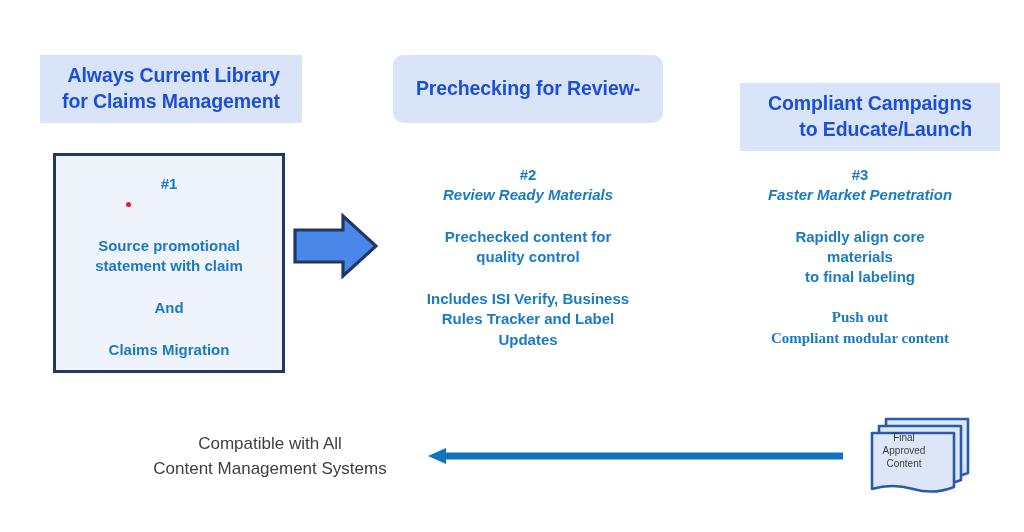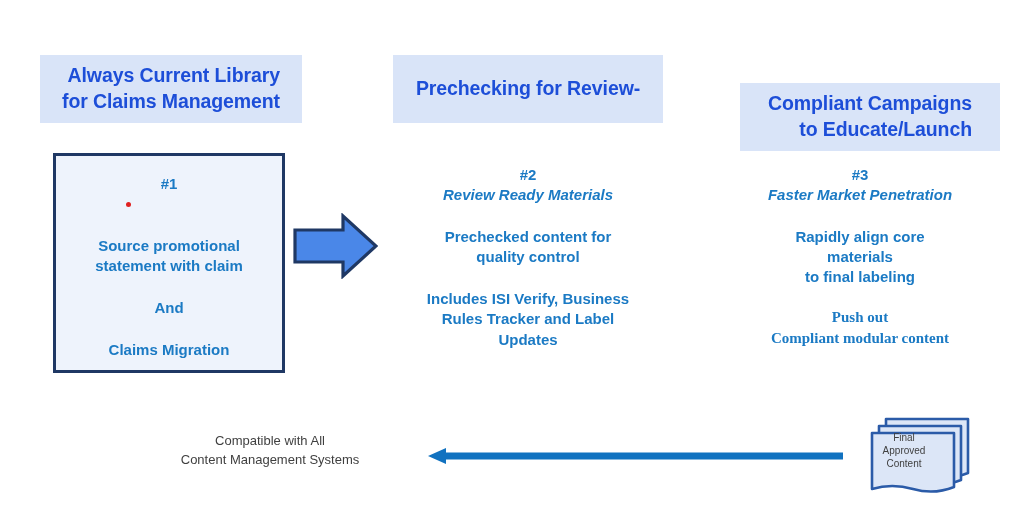--- a/index.html
+++ b/index.html
@@ -31,21 +31,21 @@
     text-align: right;
     color: #1d4ed8;
     font-weight: bold;
     font-size: 19.5px;
     line-height: 1.32;
     letter-spacing: -0.1px;
     padding: 0 8px;
     box-sizing: border-box;
   }
   #header-box-1 { left: 40px;  top: 55px; width: 262px; height: 68px; }
-  #header-box-2 { left: 393px; top: 55px; width: 270px; height: 68px; }
+  #header-box-2 { left: 393px; top: 55px; width: 270px; height: 68px; border-radius: 11px; }
   #header-box-3 { left: 740px; top: 55px; width: 260px; height: 68px; margin-top: 28px; }
 
   
   .col-content {
     position: absolute;
     text-align: center;
     color: #1b7ac4;
     font-weight: bold;
     font-size: 15px;
     line-height: 1.34;
@@ -88,21 +88,21 @@
   }
 
   
   #bottom-caption {
     position: absolute;
     left: 120px;
     top: 432px;
     width: 300px;
     text-align: center;
     color: #3f3f3f;
-    font-size: 13px;
+    font-size: 17px;
     line-height: 1.45;
     font-weight: normal;
   }
   #bottom-arrow {
     position: absolute;
     left: 425px;
     top: 443px;
     width: 420px;
     height: 26px;
   }

